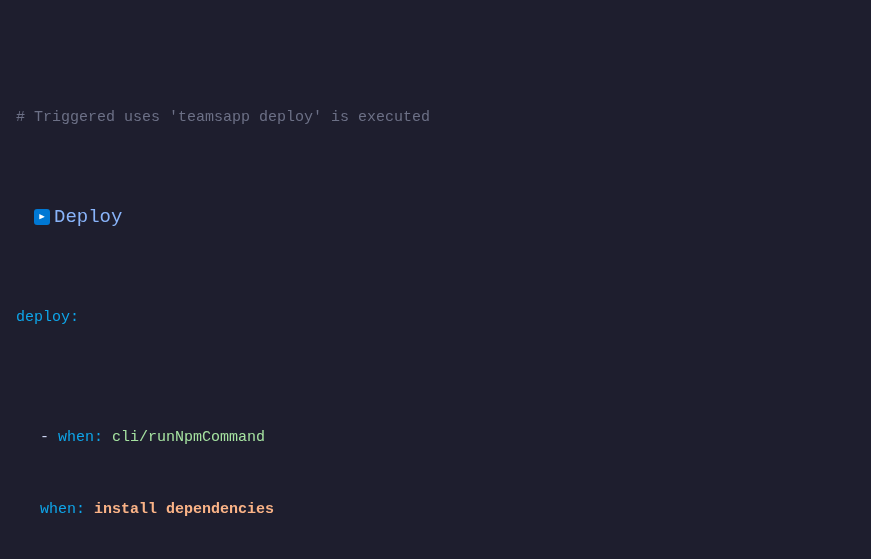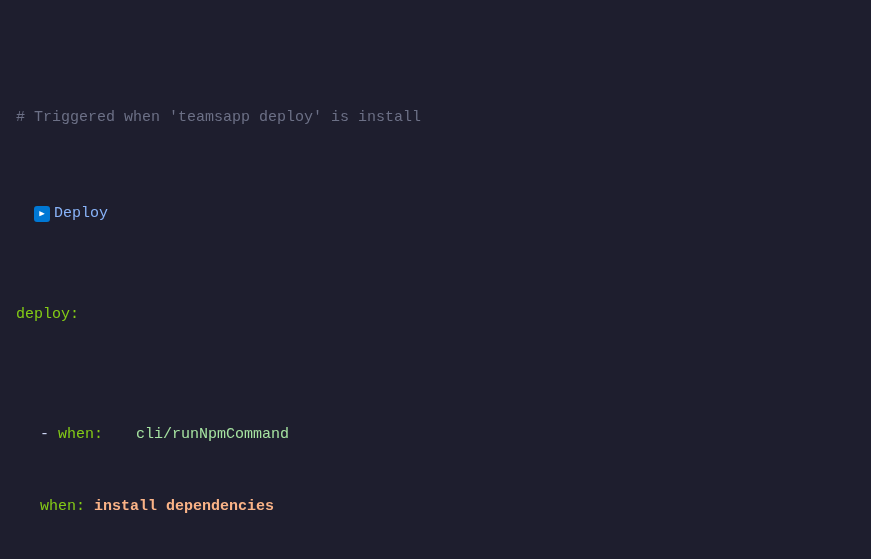--- a/index.html
+++ b/index.html
@@ -23,22 +23,22 @@
     .code-block {
       white-space: pre;
     }
 
     .line {
       display: flex;
       align-items: baseline;
     }
 
     .c-comment { color: #6c7086; }
-    .c-keyword { color: #84cc16; }
-    .c-string { color: #a6e3a1; margin-left: 24px; }
+    .c-keyword { color: #0ea5e9; }
+    .c-string { color: #a6e3a1; }
     .c-value { color: #fab387; font-weight: bold; }
     .c-dash { color: #cdd6f4; }
 
     .deploy-badge {
       display: inline-flex;
       align-items: center;
       gap: 4px;
       margin-bottom: 2px;
     }
 
@@ -57,33 +57,33 @@
       color: white;
       font-size: 9px;
       position: absolute;
       top: 50%;
       left: 50%;
       transform: translate(-50%, -50%);
     }
 
     .deploy-text {
       color: #89b4fa;
-      font-size: 15px;
+      font-size: 19px;
     }
 
     .indent-1 { padding-left: 24px; }
   </style>
 </head>
 <body>
 
 <div class="code-block">
 
   
   <div class="line">
-    <span class="c-comment"># Triggered when 'teamsapp deploy' is install</span>
+    <span class="c-comment"># Triggered uses 'teamsapp deploy' is executed</span>
   </div>
 
   
   <div class="line deploy-badge">
     <span class="deploy-icon"></span>
     <span class="deploy-text">Deploy</span>
   </div>
 
   
   <div class="line">

